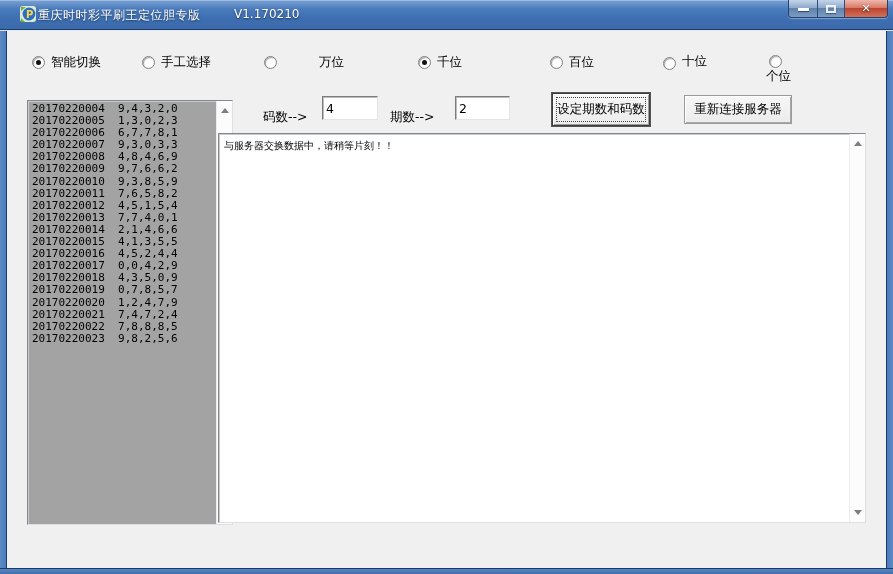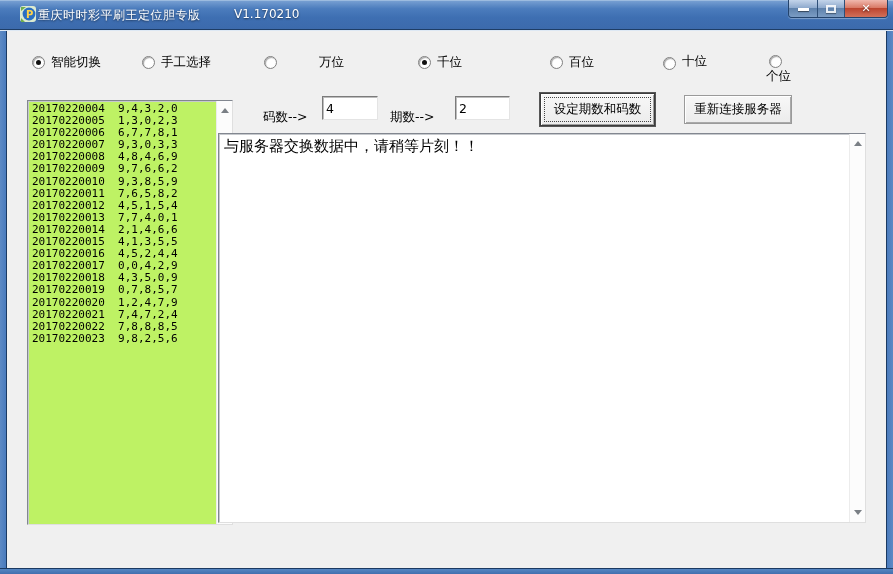--- a/index.html
+++ b/index.html
@@ -56,21 +56,21 @@
     box-shadow: inset 1px 1px 1px rgba(0,0,0,.35), inset -1px -1px 0 #fdfdfd;
     position: relative; flex: none;
   }
   .rb.checked::after {
     content: ""; position: absolute; left: 3px; top: 3px; width: 5px; height: 5px;
     border-radius: 50%; background: #111;
   }
   
   .listbox {
     position: absolute; left: 27px; top: 100px; width: 206px; height: 425px;
-    background: #bef264; border: 1px solid; border-color: #828790 #dfdfdf #dfdfdf #828790;
+    background: #a3a3a3; border: 1px solid; border-color: #828790 #dfdfdf #dfdfdf #828790;
     box-shadow: inset 1px 1px 0 #c6c9cd;
   }
   .list-content {
     position: absolute; left: 0; top: 0; right: 17px; bottom: 0; overflow: hidden;
     padding: 2px 0 0 4px;
   }
   .list-row {
     font-family: "DejaVu Sans Mono", monospace; font-size: 11px; line-height: 12.1px;
     color: #000; white-space: pre;
   }
@@ -103,21 +103,21 @@
     outline: 1px dotted #444; outline-offset: -5px;
   }
   
   .output {
     position: absolute; left: 218px; top: 133px; width: 648px; height: 390px;
     background: #fff; border: 1px solid; border-color: #828790 #dfdfdf #dfdfdf #828790;
     box-shadow: inset 1px 1px 0 #c6c9cd;
   }
   .output-msg {
     position: absolute; left: 0; top: 0; right: 18px;
-    padding: 4px 5px; font-size: 15px; color: #000; line-height: 16px;
+    padding: 4px 5px; font-size: 10px; color: #000; line-height: 16px;
   }
   
   .footer-text {
     position: absolute; left: 35px; top: 540px;
     font-family: "DejaVu Sans Mono", monospace; font-size: 12px; color: #000; white-space: nowrap;
   }
 </style>
 </head>
 <body>
 
@@ -203,21 +203,21 @@
     <div class="vscroll">
       <span class="sb-arrow up"></span>
       <span class="sb-arrow down"></span>
     </div>
   </div>
 
   <span class="form-label" style="left:263px">码数--&gt;</span>
   <input class="txtbox" style="left: 322px; width: 56px;" value="4">
   <span class="form-label" style="left:390px">期数--&gt;</span>
   <input class="txtbox" style="left: 455px; width: 55px;" value="2">
-  <button class="btn default" style="left:540px; top:93px; width:115px; height:33px">设定期数和码数</button>
+  <button class="btn default" style="left:552px; top:93px; width:98px; height:33px">设定期数和码数</button>
   <button class="btn" style="left:684px; top:95px; width:108px; height:29px">重新连接服务器</button>
 
   <div class="output">
     <div class="output-msg">与服务器交换数据中，请稍等片刻！！</div>
     <div class="vscroll">
       <span class="sb-arrow up"></span>
       <span class="sb-arrow down"></span>
     </div>
   </div>
 

